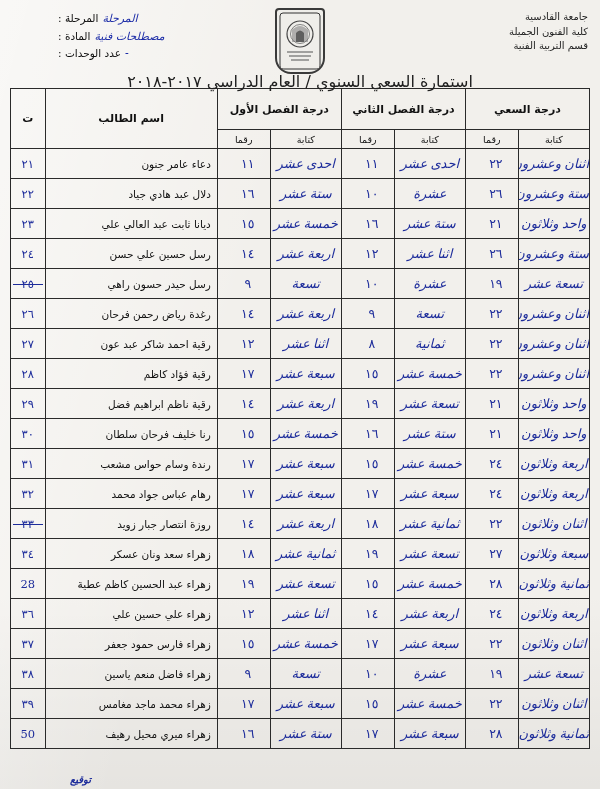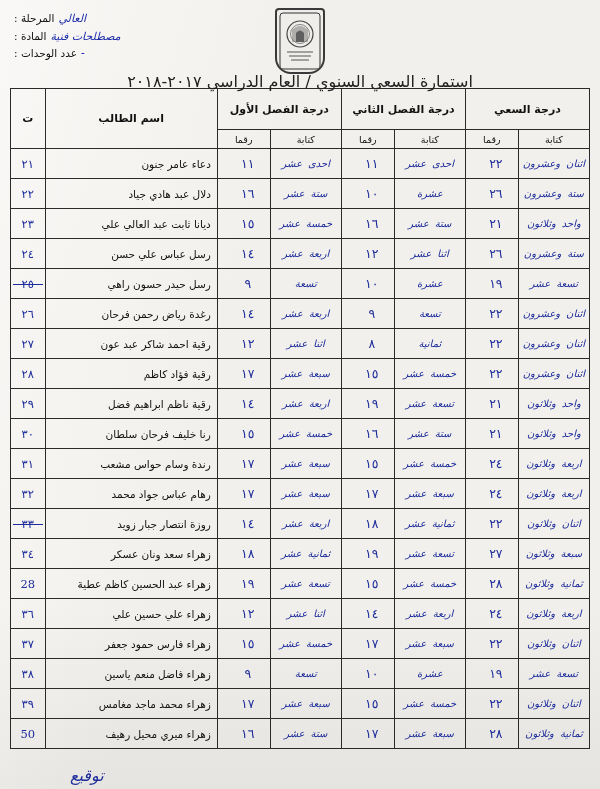--- a/index.html
+++ b/index.html
@@ -38,21 +38,21 @@
     color:#1b1b6b;
     font-family:"DejaVu Sans", sans-serif;
   }
   .hdr-left .hand{
     color:#1e2ea8;
     font-family:"DejaVu Serif", serif;
     font-style:italic;
     font-size:11px;
   }
   .hdr-left .row{display:flex;justify-content:flex-end;gap:4px;align-items:baseline;}
-  .hdr-left .lbl{color:#111;}
+  .hdr-left .lbl{color:#111;margin-left:44px;}
   .logo{
     position:absolute;left:50%;top:0;transform:translateX(-50%);
     width:46px;height:62px;
     border:2px solid #3a3a3a;
     border-radius:4px 4px 16px 16px;
     display:flex;align-items:center;justify-content:center;
     background:#efeeea;
     overflow:hidden;
   }
   .logo svg{display:block;}
@@ -106,61 +106,66 @@
     padding-right:6px;
     white-space:nowrap;
   }
   .cell-num{
     font-size:12.5px;
     color:#1d2c9b;
     font-family:"DejaVu Serif", serif;
     padding-left:8px;
   }
   .cell-txt{
-    font-size:10px;
+    font-size:13px;
     color:#1d2c9b;
-    font-family:Liberation Mono, monospace;
+    font-family:Liberation Serif, serif;
     font-style:italic;
     letter-spacing:-0.3px;
     white-space:nowrap;
     overflow:hidden;
   }
   .strike-row .cell-t{position:relative;}
   .strike-row .cell-t:after{
     content:"";position:absolute;left:2px;right:2px;top:50%;
     border-top:1px solid #1d2c9b;
   }
   .footmark{
     position:absolute;left:70px;bottom:4px;
-    font-size:16px;color:#1d2c9b;
-    font-family:"DejaVu Serif", serif;font-style:italic;
+    font-size:10px;color:#1d2c9b;
+    font-family:"DejaVu Serif", serif;font-style:italic;font-weight:bold;
   }
 </style>
 </head>
 <body>
 
 <div class="page">
 
   <div class="hdr">
 
+    <div class="hdr-right">
+      <div>جامعة القادسية</div>
+      <div>كلية الفنون الجميلة</div>
+      <div>قسم التربية الفنية</div>
+    </div>
 
     <div class="logo">
       <svg width="42" height="58" viewBox="0 0 42 58" aria-hidden="true">
         <rect x="1" y="1" width="40" height="56" rx="3" fill="none" stroke="#333" stroke-width="1"></rect>
         <circle cx="21" cy="22" r="13" fill="none" stroke="#444" stroke-width="1.2"></circle>
         <circle cx="21" cy="22" r="9.5" fill="none" stroke="#666" stroke-width="0.8"></circle>
         <path d="M13 30 L13 18 Q21 10 29 18 L29 30 Z" fill="#7a7a7a" opacity="0.55"></path>
         <path d="M17 30 L17 21 Q21 16 25 21 L25 30 Z" fill="#3d3d3d" opacity="0.7"></path>
         <path d="M8 40 h26 M10 44 h22 M12 48 h18" stroke="#555" stroke-width="1.1" fill="none"></path>
       </svg>
     </div>
 
     <div class="hdr-left">
       <div class="row">
-        <span class="hand">العالي</span>
+        <span class="hand">المرحلة</span>
         <span class="lbl">المرحلة :</span>
       </div>
       <div class="row">
         <span class="hand">مصطلحات فنية</span>
         <span class="lbl">المادة :</span>
       </div>
       <div class="row">
         <span class="hand">-</span>
         <span class="lbl">عدد الوحدات :</span>
       </div>
@@ -228,21 +233,21 @@
           <td class="cell-name">ديانا ثابت عبد العالي علي</td>
           <td class="cell-t">٢٣</td>
         </tr>
         <tr>
           <td class="cell-txt">ستة وعشرون</td>
           <td class="cell-num">٢٦</td>
           <td class="cell-txt">اثنا عشر</td>
           <td class="cell-num">١٢</td>
           <td class="cell-txt">اربعة عشر</td>
           <td class="cell-num">١٤</td>
-          <td class="cell-name">رسل عباس علي حسن</td>
+          <td class="cell-name">رسل حسين علي حسن</td>
           <td class="cell-t">٢٤</td>
         </tr>
         <tr class="strike-row">
           <td class="cell-txt">تسعة عشر</td>
           <td class="cell-num">١٩</td>
           <td class="cell-txt">عشرة</td>
           <td class="cell-num">١٠</td>
           <td class="cell-txt">تسعة</td>
           <td class="cell-num">٩</td>
           <td class="cell-name">رسل حيدر حسون راهي</td>

